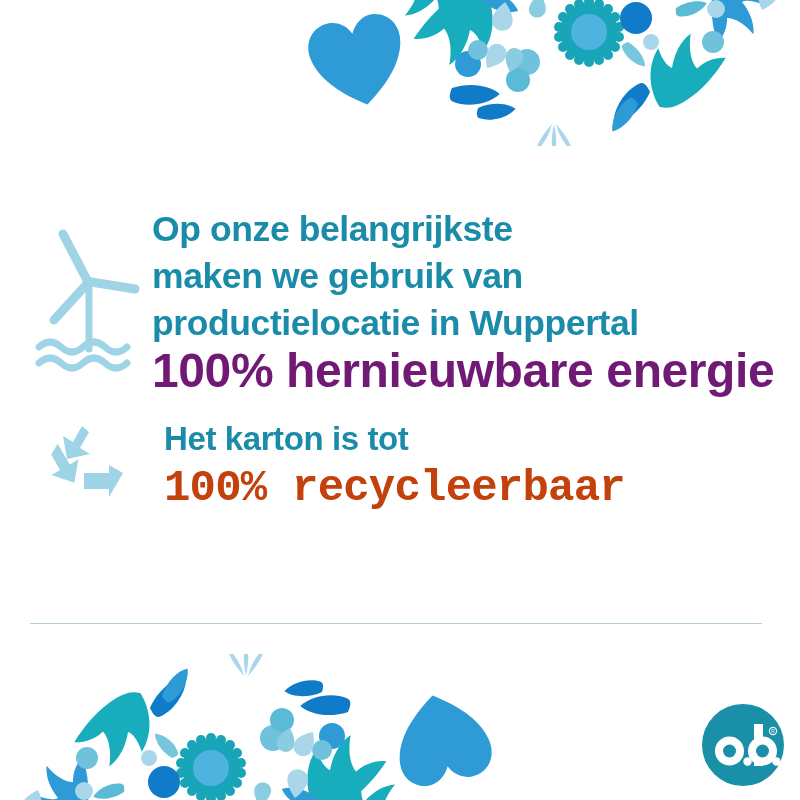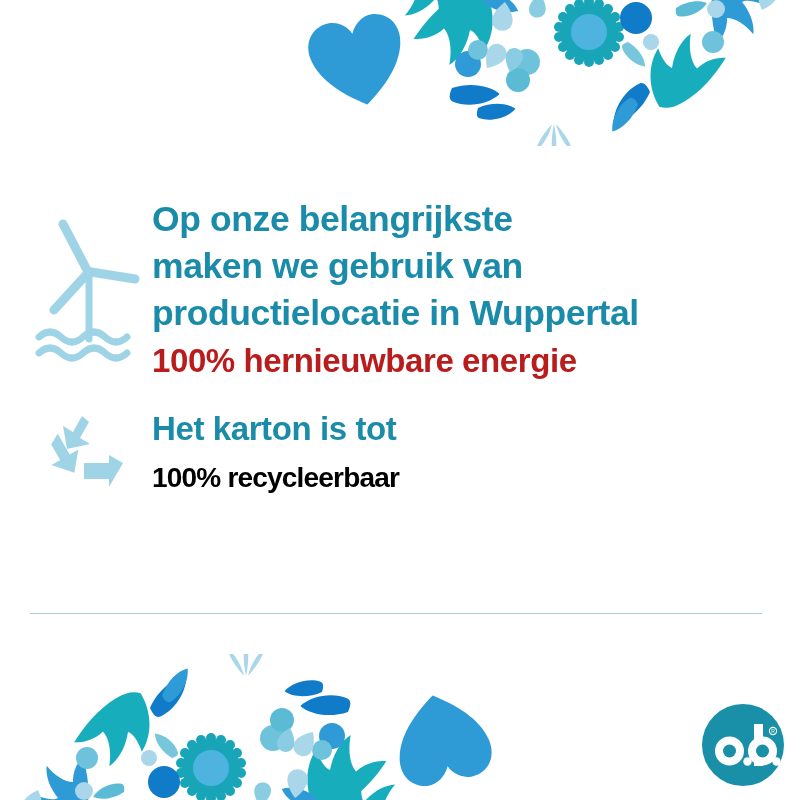--- a/index.html
+++ b/index.html
@@ -34,32 +34,32 @@
   }
   .floral.top    { top: -4px;  height: 150px; }
   .floral.bottom { bottom: -4px; height: 150px; }
 
   .floral svg { display: block; width: 100%; height: 100%; }
 
   
   .content {
     position: absolute;
     left: 0;
-    top: 192px;
+    top: 202px;
     width: 800px;
   }
 
   .row {
     display: flex;
     align-items: flex-start;
     padding: 0 34px 0 26px;
   }
 
   .row-energy { height: 196px; align-items: center; }
-  .row-carton { height: 130px; align-items: center; padding-top: 6px; }
+  .row-carton { height: 130px; align-items: center; padding-top: 6px; gap: 12px; }
 
   .icon-cell {
     width: 122px;
     min-width: 122px;
     display: flex;
     align-items: center;
     justify-content: center;
   }
   .icon-cell svg { display: block; }
 
@@ -74,35 +74,36 @@
     white-space: nowrap;
   }
 
   
   .energy-line {
     font-size: 35.5px;
     line-height: 47px;
     color: #1A8BA8;
   }
   .energy-line.accent {
-    color: #b91c1c;
-    font-size: 33px;
+    color: #701a75;
+    font-size: 48px;
   }
 
   
   .carton-line {
     font-size: 33px;
     line-height: 44px;
     color: #1A8BA8;
   }
   .carton-line.accent {
-    color: #000000;
-    font-size: 28px;
+    color: #c2410c;
+    font-size: 44px;
     line-height: 54px;
     letter-spacing: -0.8px;
+    font-family: Liberation Mono, monospace;
   }
 
   
   .divider {
     position: absolute;
     left: 30px;
     top: 421px;
     width: 732px;
     height: 1px;
     background: #AFCBD8;

